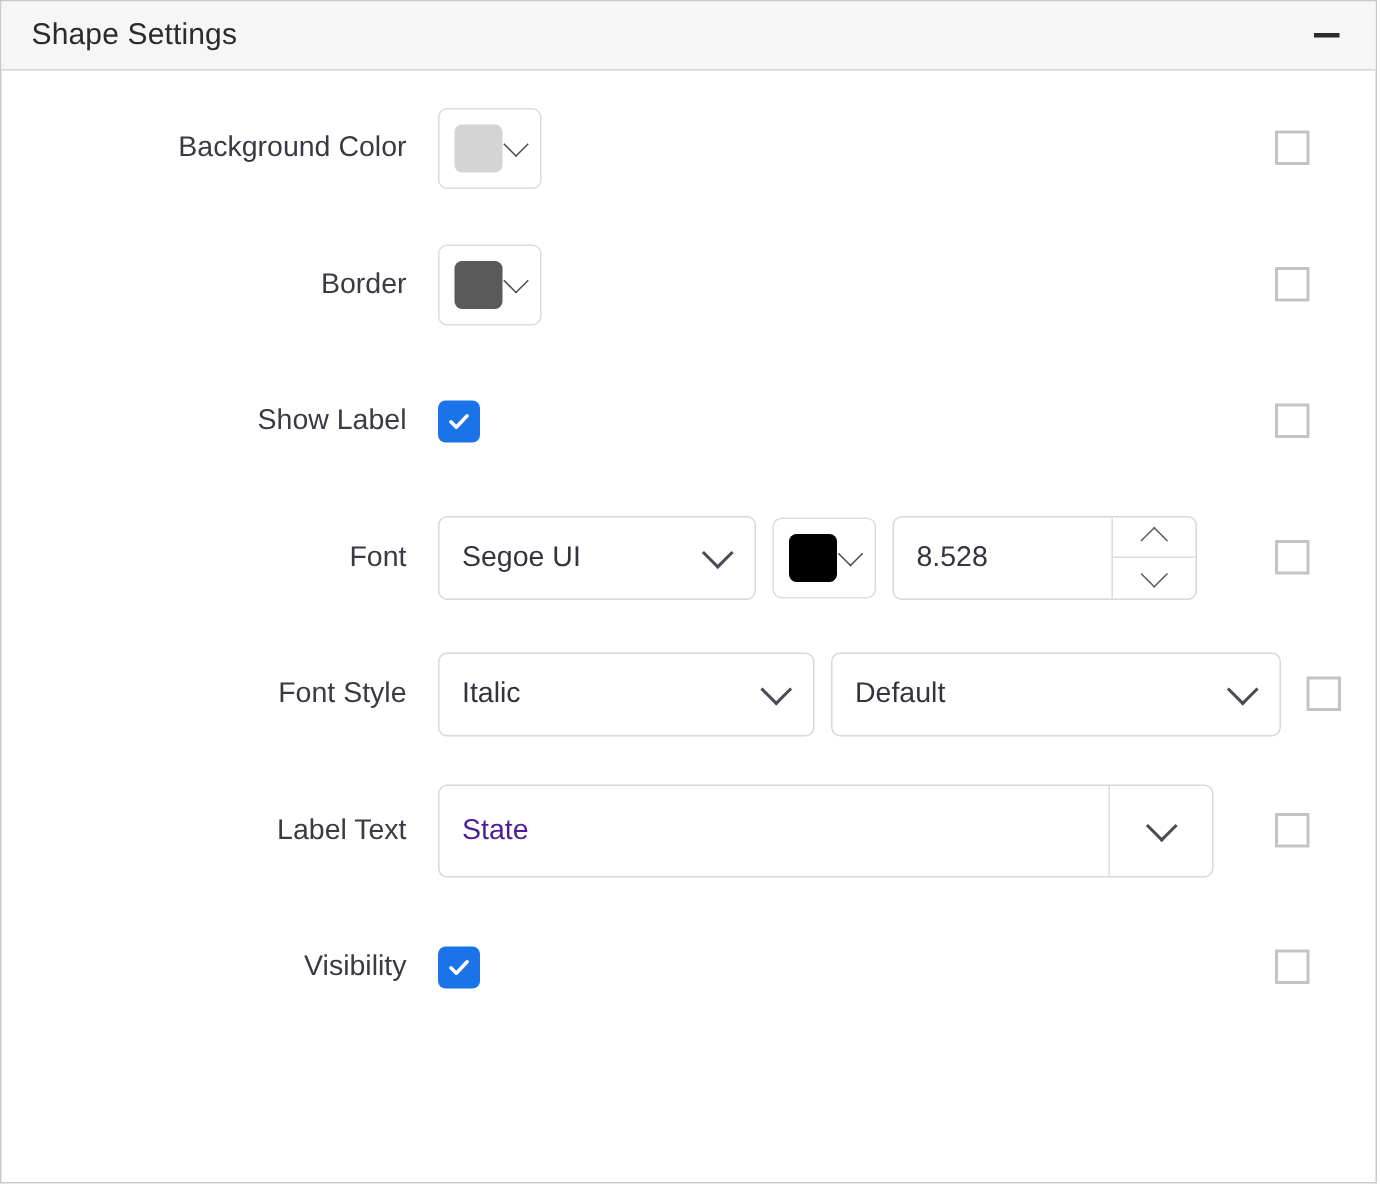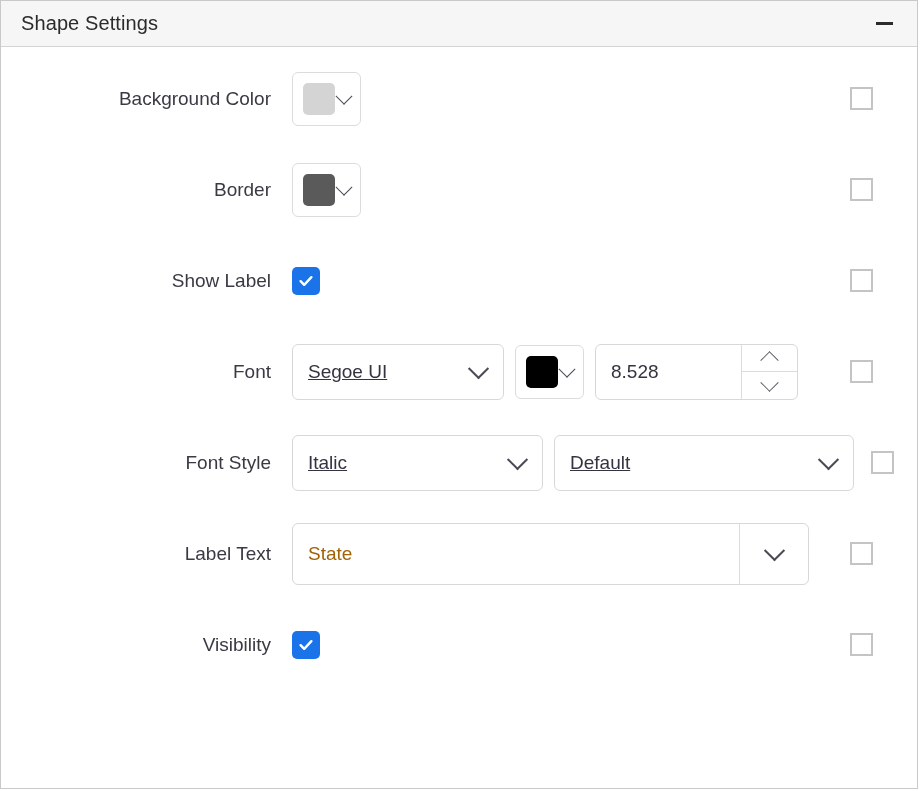--- a/index.html
+++ b/index.html
@@ -189,40 +189,39 @@
     align-items: center;
     padding: 0 17px 0 15px;
     cursor: pointer;
   }
   .select .sel-text {
     flex: 1;
     font-size: 19px;
     color: #343440;
     white-space: nowrap;
     overflow: hidden;
-    text-decoration: underline;
   }
 
   .combo {
     height: 62px;
     box-sizing: border-box;
     border: 1px solid #d8d8d8;
     border-radius: 6px;
     background: #fff;
     display: flex;
     align-items: stretch;
     overflow: hidden;
   }
   .combo .combo-text {
     flex: 1;
     display: flex;
     align-items: center;
     padding-left: 15px;
     font-size: 19px;
-    color: #a16207;
+    color: #4c1d95;
   }
   .combo .combo-btn {
     width: 68px;
     min-width: 68px;
     border-left: 1px solid #dcdcdc;
     display: flex;
     align-items: center;
     justify-content: center;
     cursor: pointer;
   }

